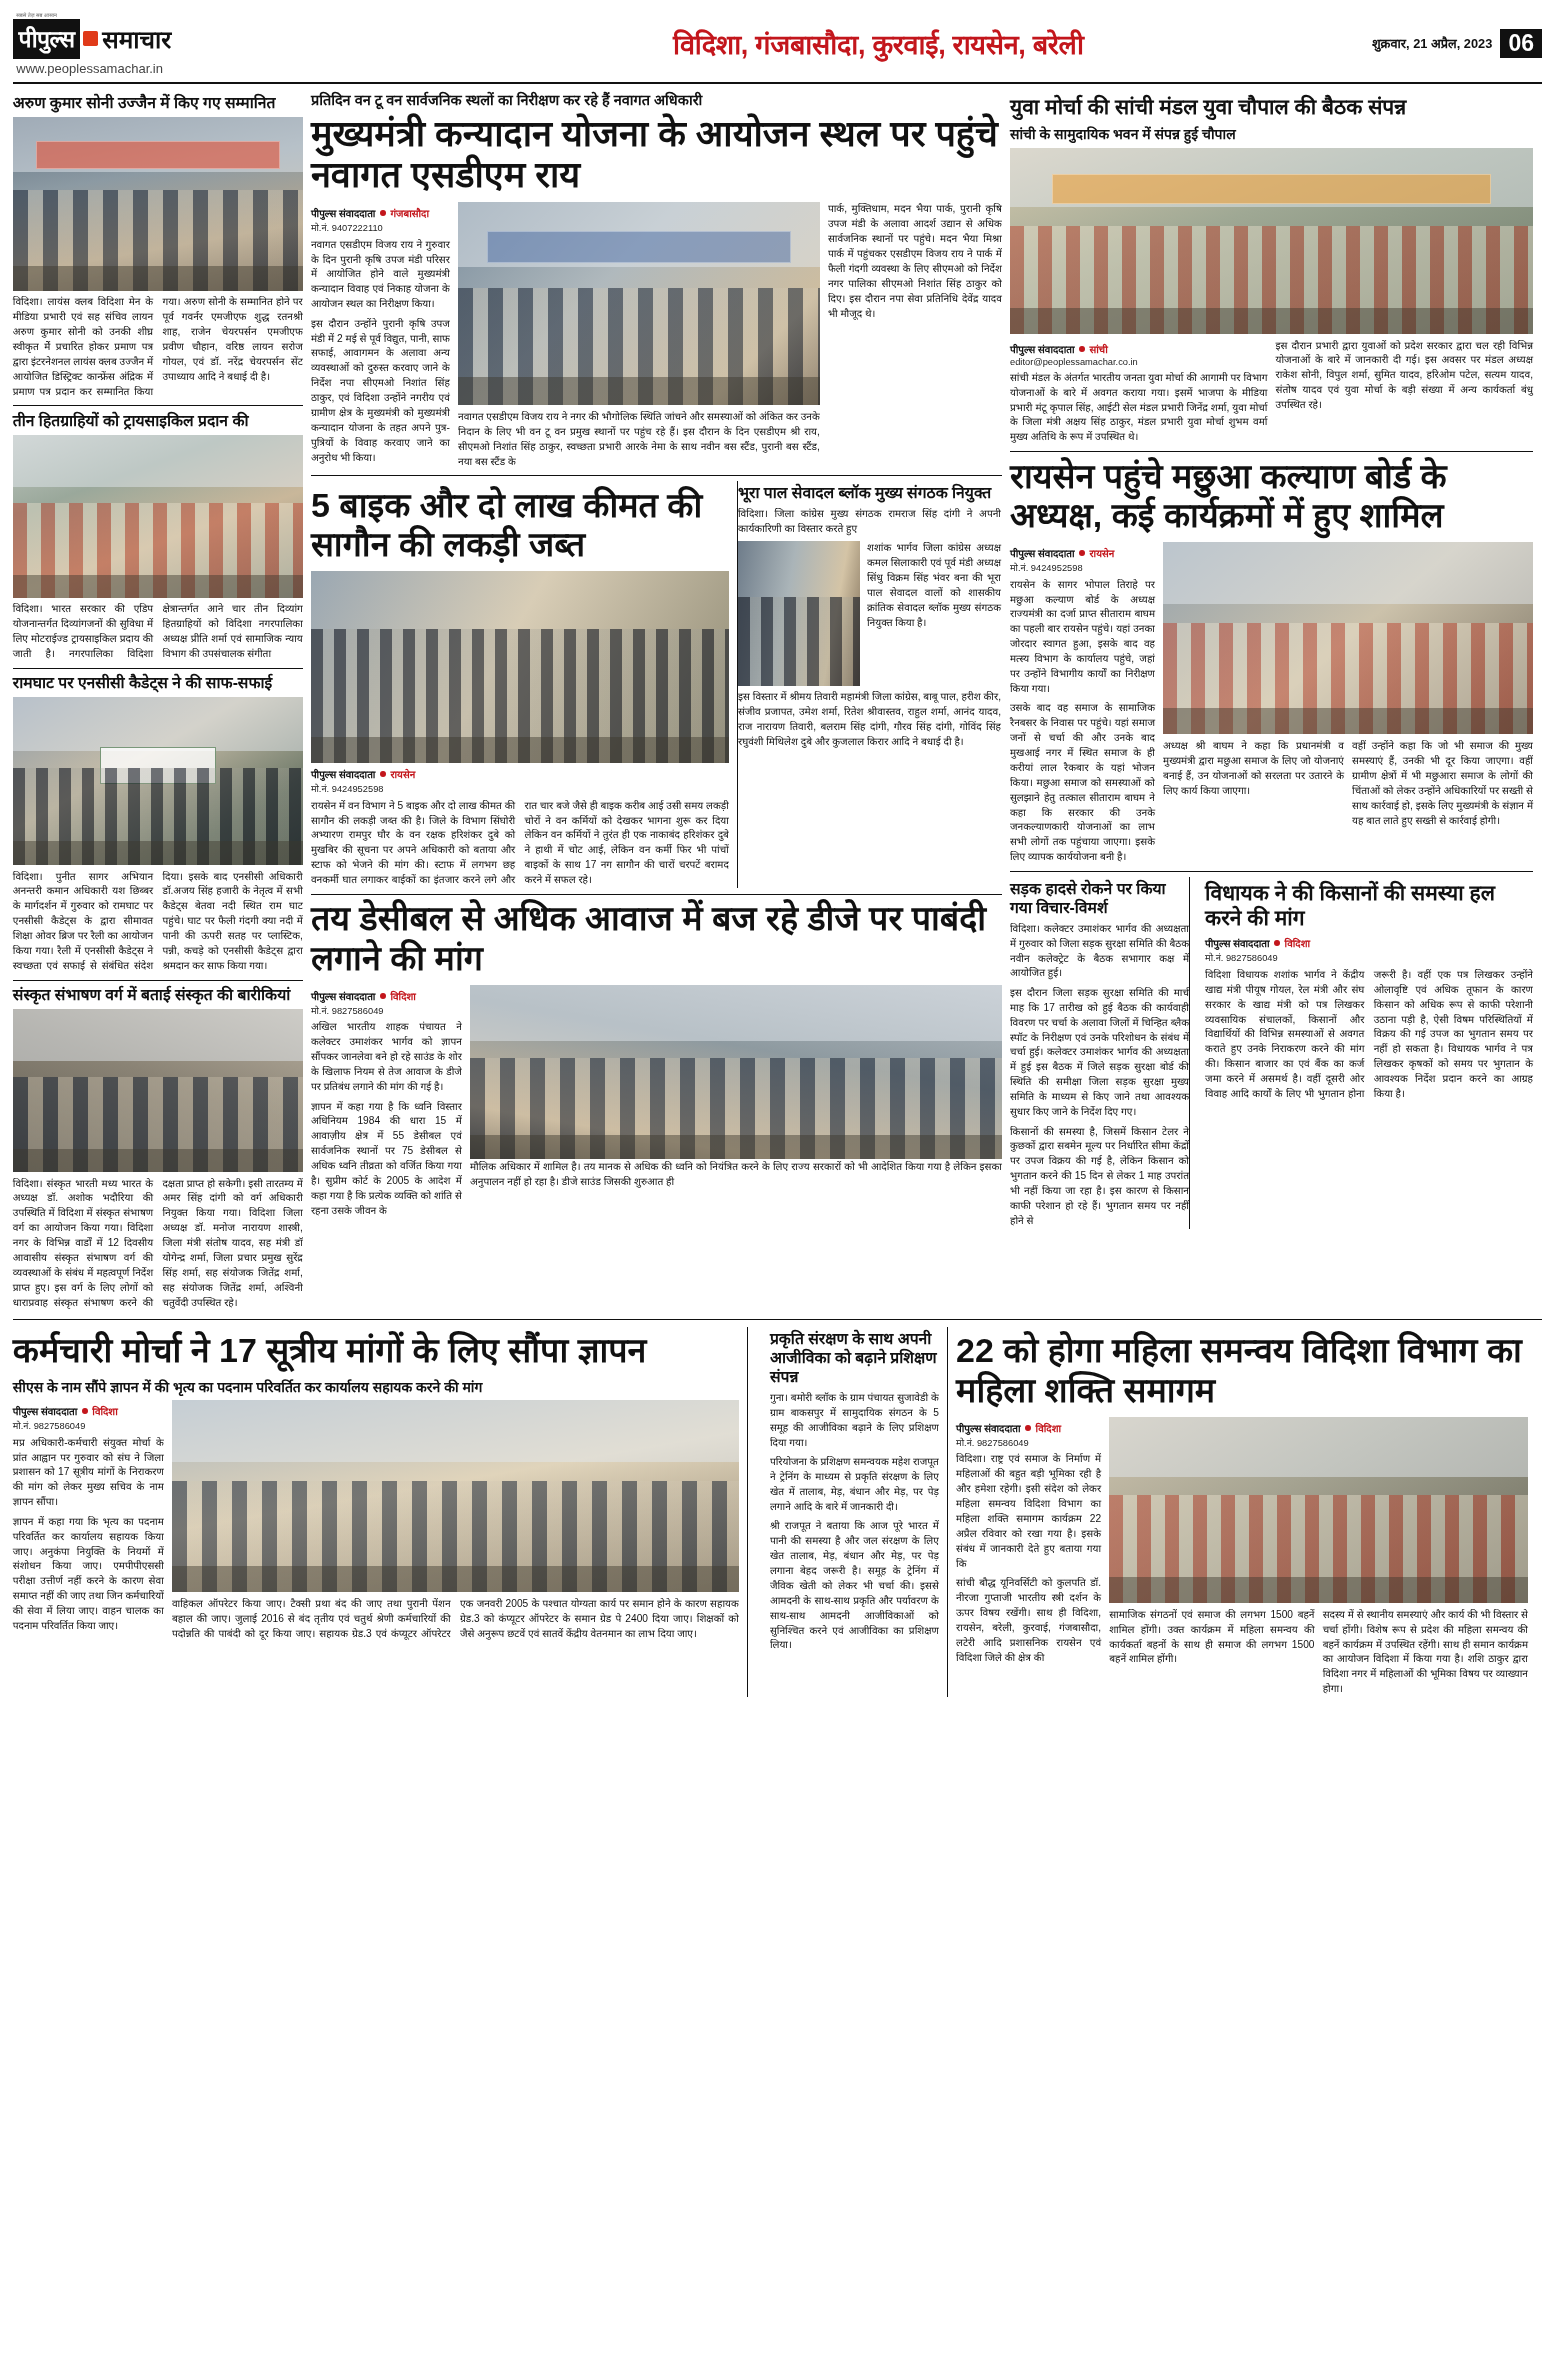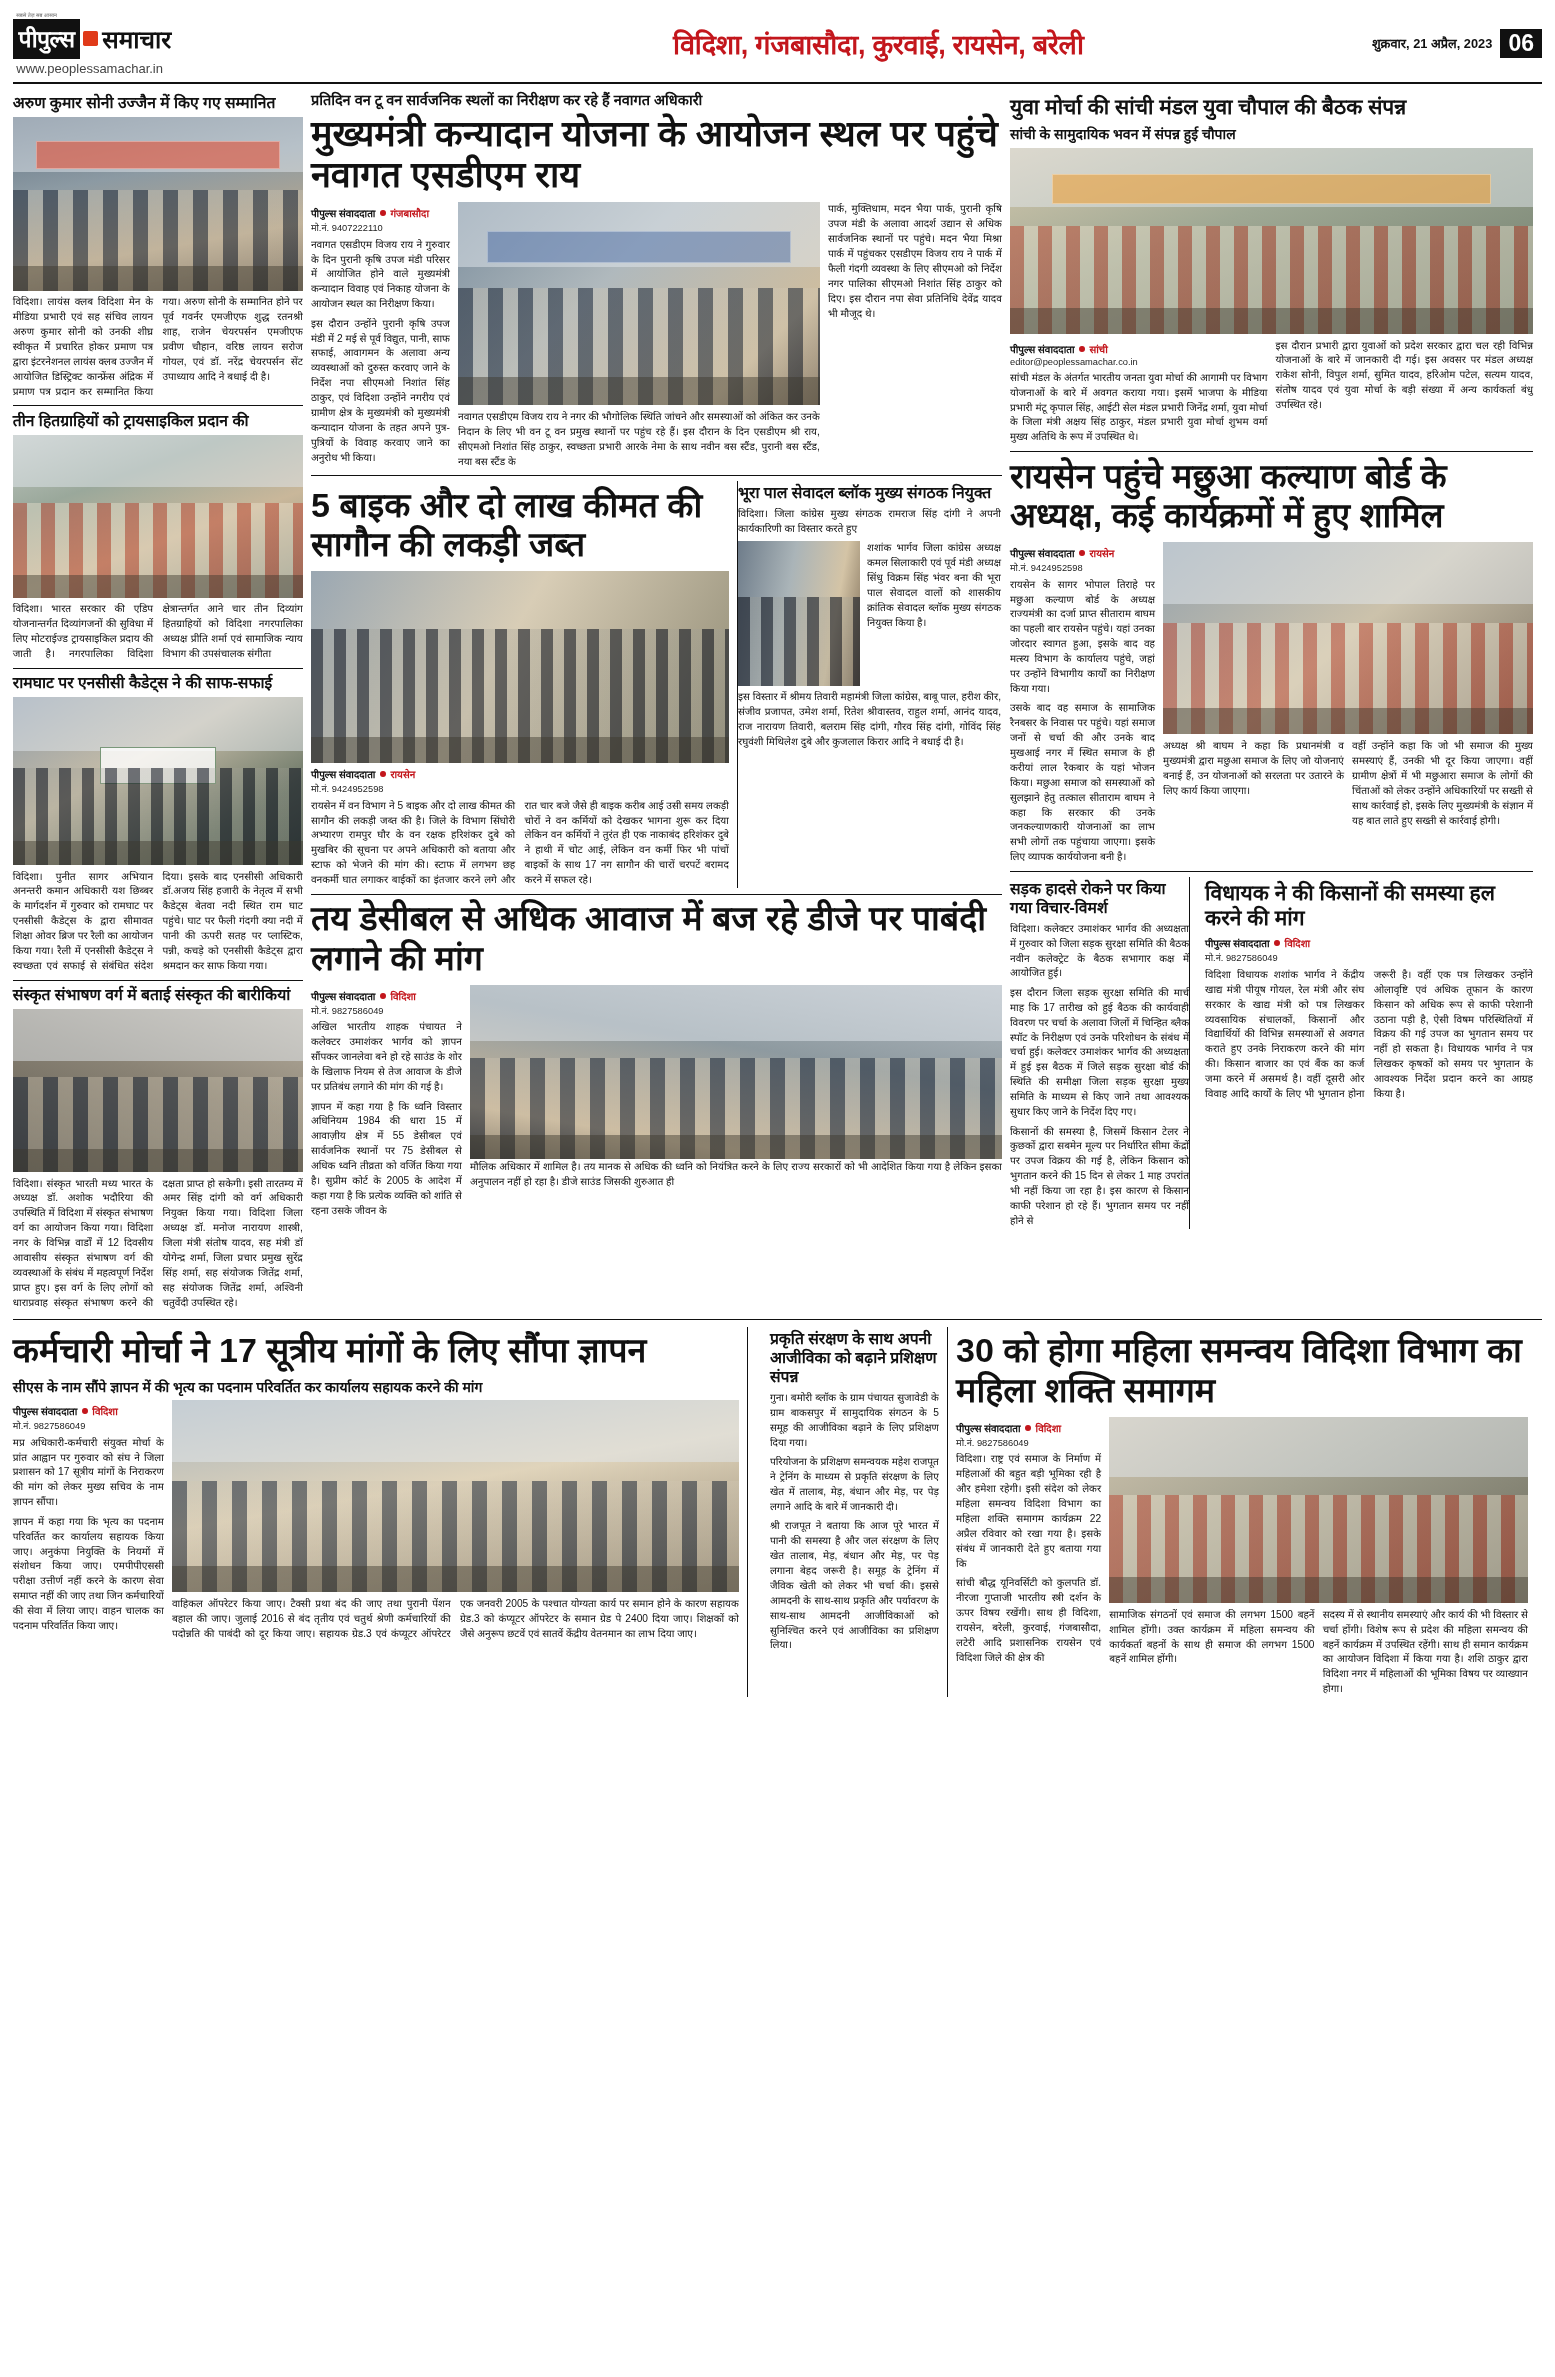--- a/index.html
+++ b/index.html
@@ -376,21 +376,21 @@
     </div>
 
     <div style="width:192px; border-left:1.2px solid #111; padding-left:22px">
       <div class="hl-sm">प्रकृति संरक्षण के साथ अपनी आजीविका को बढ़ाने प्रशिक्षण संपन्न</div>
       <div class="body-text">गुना। बमोरी ब्लॉक के ग्राम पंचायत सुजावेडी के ग्राम बाकसपुर में सामुदायिक संगठन के 5 समूह की आजीविका बढ़ाने के लिए प्रशिक्षण दिया गया।</div>
       <div class="body-text" style="margin-top:4.6px">परियोजना के प्रशिक्षण समन्वयक महेश राजपूत ने ट्रेनिंग के माध्यम से प्रकृति संरक्षण के लिए खेत में तालाब, मेड़, बंधान और मेड़, पर पेड़ लगाने आदि के बारे में जानकारी दी।</div>
       <div class="body-text" style="margin-top:4.6px">श्री राजपूत ने बताया कि आज पूरे भारत में पानी की समस्या है और जल संरक्षण के लिए खेत तालाब, मेड़, बंधान और मेड़, पर पेड़ लगाना बेहद जरूरी है। समूह के ट्रेनिंग में जैविक खेती को लेकर भी चर्चा की। इससे आमदनी के साथ-साथ प्रकृति और पर्यावरण के साथ-साथ आमदनी आजीविकाओं को सुनिश्चित करने एवं आजीविका का प्रशिक्षण लिया।</div>
     </div>
 
     <div style="width:581px; border-left:1.2px solid #111; padding-left:8.1px">
-      <div class="hl-lg">30 को होगा महिला समन्वय विदिशा विभाग का महिला शक्ति समागम</div>
+      <div class="hl-lg">22 को होगा महिला समन्वय विदिशा विभाग का महिला शक्ति समागम</div>
       <div class="flex-row">
         <div style="width:145px">
           <div class="byline">
             <span>पीपुल्स संवाददाता</span>
             <span class="bullet"></span>
             <span class="place">विदिशा</span>
           </div>
           <div class="mono">मो.नं. 9827586049</div>
           <div class="body-text">विदिशा। राष्ट्र एवं समाज के निर्माण में महिलाओं की बहुत बड़ी भूमिका रही है और हमेशा रहेगी। इसी संदेश को लेकर महिला समन्वय विदिशा विभाग का महिला शक्ति समागम कार्यक्रम 22 अप्रैल रविवार को रखा गया है। इसके संबंध में जानकारी देते हुए बताया गया कि</div>
           <div class="body-text" style="margin-top:4.6px">सांची बौद्ध यूनिवर्सिटी को कुलपति डॉ. नीरजा गुप्ताजी भारतीय स्त्री दर्शन के ऊपर विषय रखेंगी। साथ ही विदिशा, रायसेन, बरेली, कुरवाई, गंजबासौदा, लटेरी आदि प्रशासनिक रायसेन एवं विदिशा जिले की क्षेत्र की</div>

